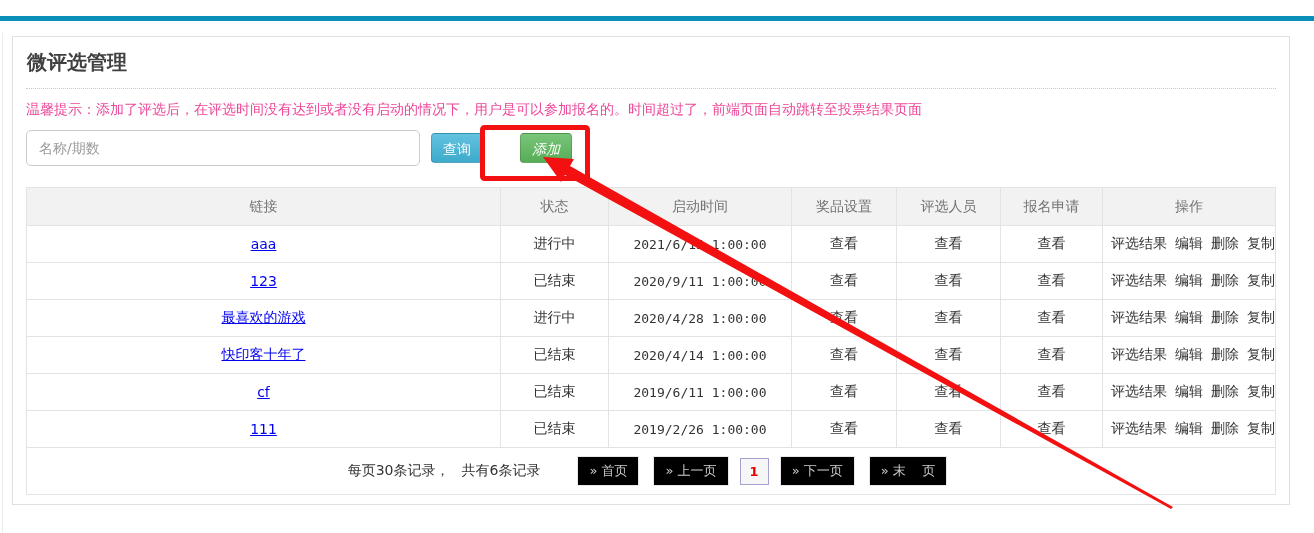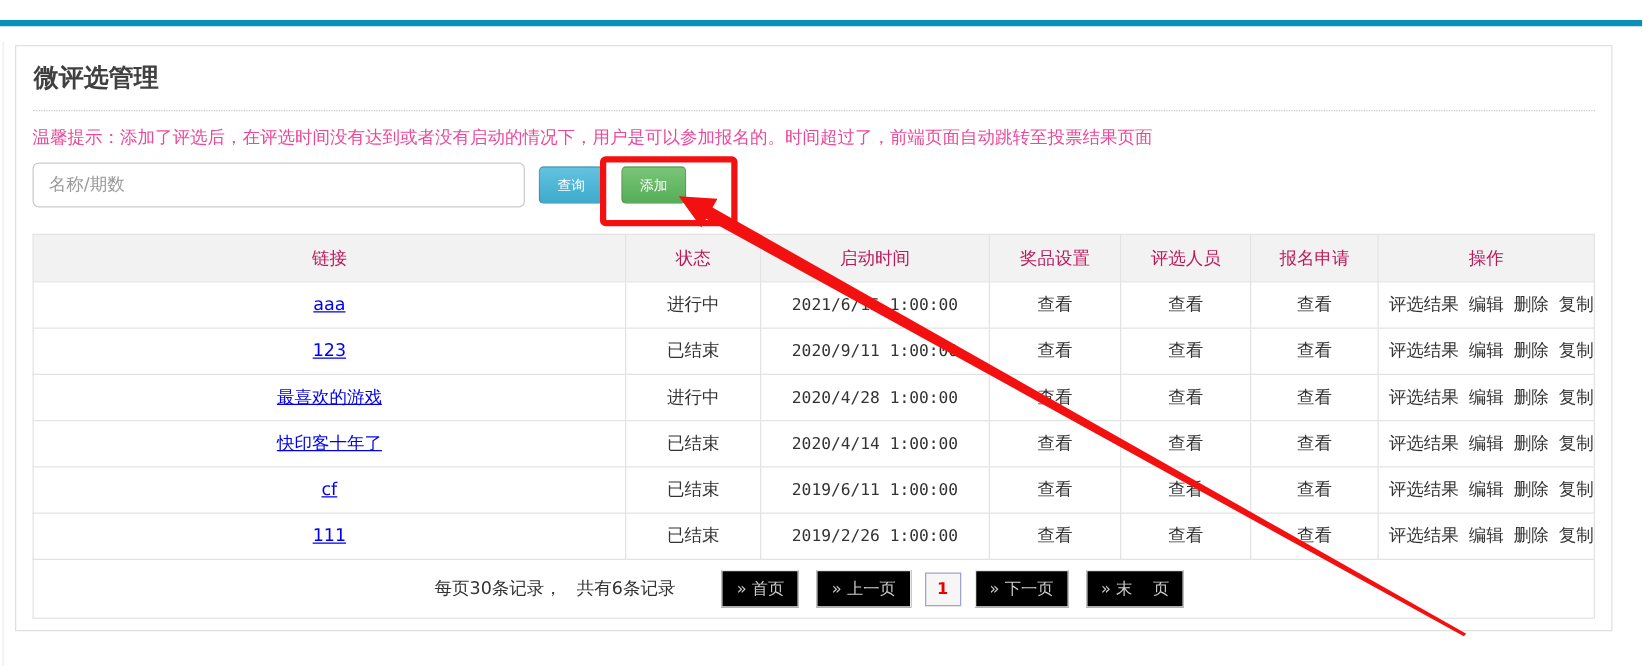--- a/index.html
+++ b/index.html
@@ -19,31 +19,31 @@
          border-top:1px dotted #c9c9c9;}
   .hint-text{position:absolute;left:13px;top:64px;font-size:14px;color:#ec4899;}
 
   .search-input{position:absolute;left:13px;top:93px;width:394px;height:36px;
          box-sizing:border-box;border:1px solid #ccc;border-radius:5px;
          padding:0 12px;font-size:14px;color:#8b5cf6;outline:none;
          font-family:inherit;}
   .search-input::placeholder{color:#9a9a9a;}
 
   .btn{position:absolute;top:96px;height:30px;width:52px;border-radius:4px;
-       color:#fff;font-size:11px;text-align:center;line-height:30px;cursor:pointer;
+       color:#fff;font-size:14px;text-align:center;line-height:30px;cursor:pointer;
        background-image:linear-gradient(rgba(255,255,255,.18),rgba(0,0,0,.06));
        border:1px solid rgba(0,0,0,.15);box-sizing:border-box;}
   .btn-query{left:418px;background-color:var(--c-query,#41b5d9);}
-  .btn-add{left:484px;background-color:var(--c-add,#5cb85c);}
+  .btn-add{left:507px;background-color:var(--c-add,#5cb85c);font-style:italic;}
 
   table.data-table{position:absolute;left:13px;top:150px;width:1250px;
        border-collapse:collapse;table-layout:fixed;font-size:14px;}
   .data-table th,.data-table td{border:1px solid #e3e3e3;text-align:center;
        padding:0 4px;overflow:hidden;white-space:nowrap;}
-  .data-table th{background:#f2f2f2;font-weight:normal;color:#be185d;height:37px;}
+  .data-table th{background:#f2f2f2;font-weight:normal;color:#737373;height:37px;}
   .data-table td{height:36px;color:#333;background:#fff;}
   .col-link{width:465px;} .col-status{width:99px;} .col-time{width:174px;}
   .col-prize{width:96px;} .col-judge{width:95px;} .col-apply{width:93px;}
 
   .data-table a.row-link{color:var(--c-link,#0000ee);text-decoration:underline;cursor:pointer;}
   .data-table a.view-link{color:#333;text-decoration:none;cursor:pointer;}
   td.time-cell{font-family:"DejaVu Sans Mono","Liberation Mono",monospace;font-size:13px;}
   .op-link{color:#333;margin:0 4px;cursor:pointer;text-decoration:none;}
 
   .pagination-cell{height:46px !important;}

